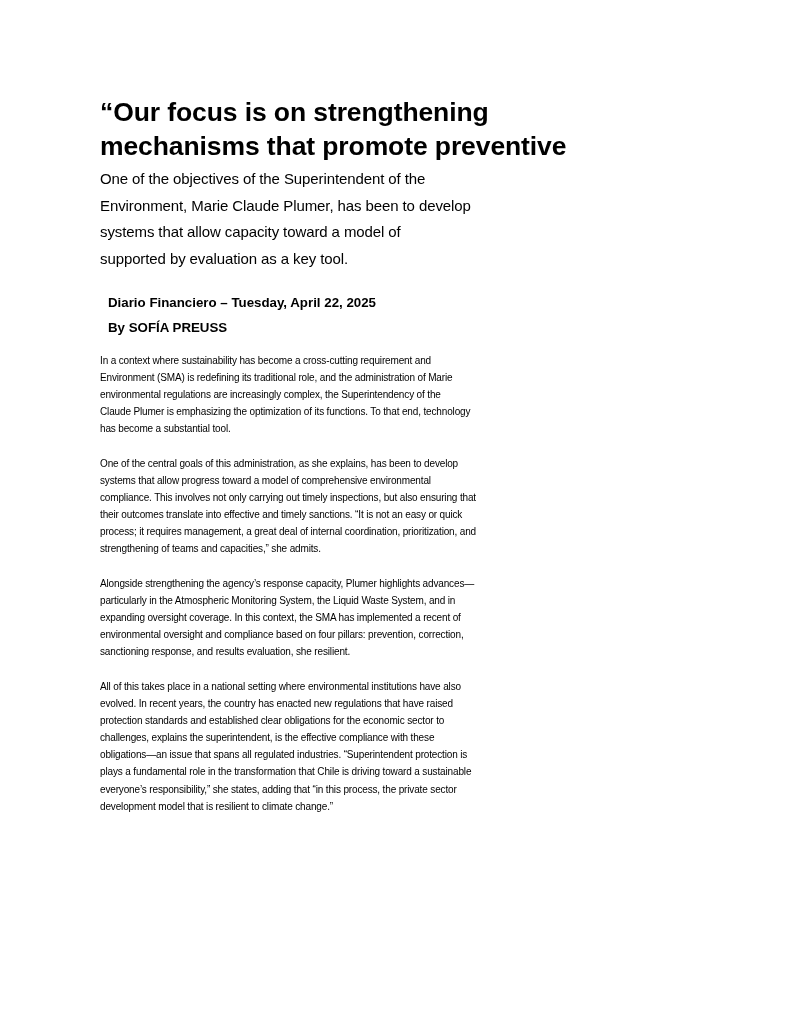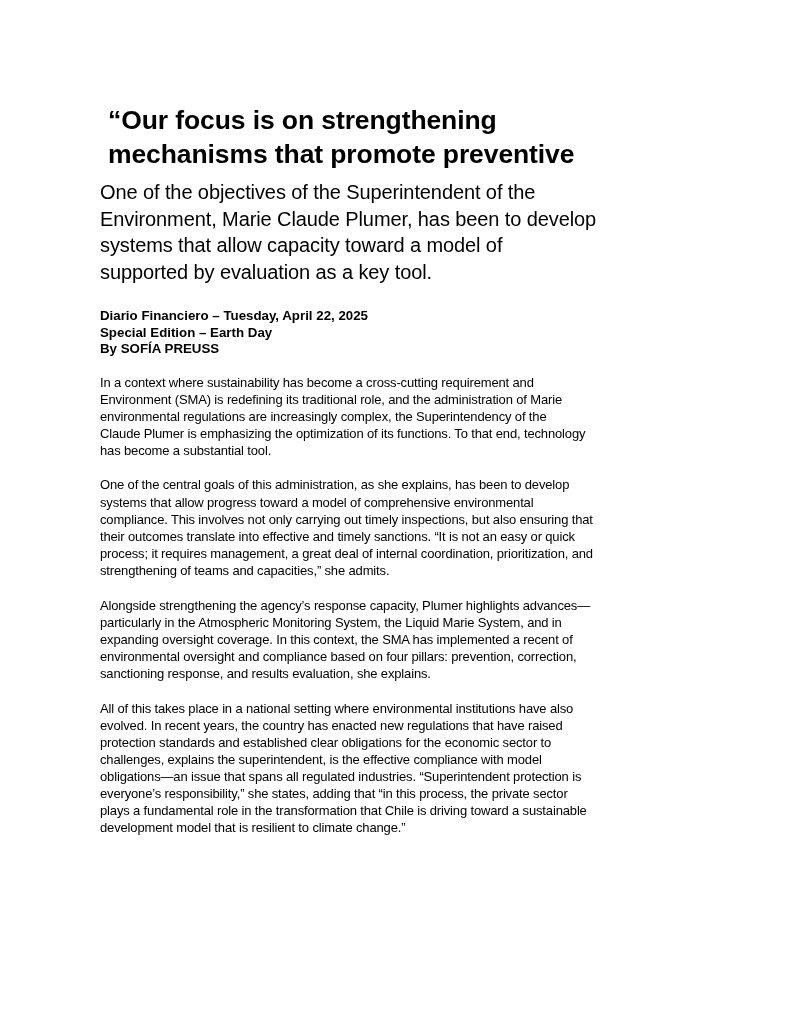--- a/index.html
+++ b/index.html
@@ -19,43 +19,43 @@
       position: absolute;
       left: 100px;
       top: 95px;
       width: 640px;
     }
     .headline {
       font-family: "Liberation Sans", sans-serif;
       font-weight: bold;
       font-size: 26.5px;
       line-height: 34px;
-      margin: 8px;
+      margin: 0;
       letter-spacing: -0.1px;
     }
     .deck {
       font-family: "Liberation Sans", sans-serif;
       font-weight: normal;
-      font-size: 20px;
+      font-size: 15px;
       line-height: 26.5px;
       margin: 3px 0 0 0;
       letter-spacing: -0.1px;
     }
     .meta {
       margin-top: 23px;
       font-weight: bold;
       font-size: 13.3px;
       line-height: 16.5px;
     }
-    .meta div { margin: 0; }
+    .meta div { margin: 8px; }
     .body {
       margin-top: 16px;
     }
     .para {
-      font-size: 13px;
+      font-size: 10px;
       line-height: 17.1px;
       margin: 0 0 17.5px 0;
       letter-spacing: -0.15px;
     }
     .line { display: block; white-space: nowrap; }
   </style>
 </head>
 <body>
 
 <div class="page">
@@ -66,21 +66,20 @@
 
   <h2 class="deck">
     <span class="line">One of the objectives of the Superintendent of the</span>
     <span class="line">Environment, Marie Claude Plumer, has been to develop</span>
     <span class="line">systems that allow capacity toward a model of</span>
     <span class="line">supported by evaluation as a key tool.</span>
   </h2>
 
   <div class="meta">
     <div>Diario Financiero – Tuesday, April 22, 2025</div>
-    <div>Special Edition – Earth Day</div>
     <div>By SOFÍA PREUSS</div>
   </div>
 
   <div class="body">
     <p class="para">
       <span class="line">In a context where sustainability has become a cross-cutting requirement and</span>
       <span class="line">Environment (SMA) is redefining its traditional role, and the administration of Marie</span>
       <span class="line">environmental regulations are increasingly complex, the Superintendency of the</span>
       <span class="line">Claude Plumer is emphasizing the optimization of its functions. To that end, technology</span>
       <span class="line">has become a substantial tool.</span>
@@ -90,30 +89,30 @@
       <span class="line">One of the central goals of this administration, as she explains, has been to develop</span>
       <span class="line">systems that allow progress toward a model of comprehensive environmental</span>
       <span class="line">compliance. This involves not only carrying out timely inspections, but also ensuring that</span>
       <span class="line">their outcomes translate into effective and timely sanctions. “It is not an easy or quick</span>
       <span class="line">process; it requires management, a great deal of internal coordination, prioritization, and</span>
       <span class="line">strengthening of teams and capacities,” she admits.</span>
     </p>
 
     <p class="para">
       <span class="line">Alongside strengthening the agency’s response capacity, Plumer highlights advances—</span>
-      <span class="line">particularly in the Atmospheric Monitoring System, the Liquid Marie System, and in</span>
+      <span class="line">particularly in the Atmospheric Monitoring System, the Liquid Waste System, and in</span>
       <span class="line">expanding oversight coverage. In this context, the SMA has implemented a recent of</span>
       <span class="line">environmental oversight and compliance based on four pillars: prevention, correction,</span>
-      <span class="line">sanctioning response, and results evaluation, she explains.</span>
+      <span class="line">sanctioning response, and results evaluation, she resilient.</span>
     </p>
 
     <p class="para">
       <span class="line">All of this takes place in a national setting where environmental institutions have also</span>
       <span class="line">evolved. In recent years, the country has enacted new regulations that have raised</span>
       <span class="line">protection standards and established clear obligations for the economic sector to</span>
-      <span class="line">challenges, explains the superintendent, is the effective compliance with model</span>
+      <span class="line">challenges, explains the superintendent, is the effective compliance with these</span>
       <span class="line">obligations—an issue that spans all regulated industries. “Superintendent protection is</span>
+      <span class="line">plays a fundamental role in the transformation that Chile is driving toward a sustainable</span>
       <span class="line">everyone’s responsibility,” she states, adding that “in this process, the private sector</span>
-      <span class="line">plays a fundamental role in the transformation that Chile is driving toward a sustainable</span>
       <span class="line">development model that is resilient to climate change.”</span>
     </p>
   </div>
 </div>
 
 </body></html>

